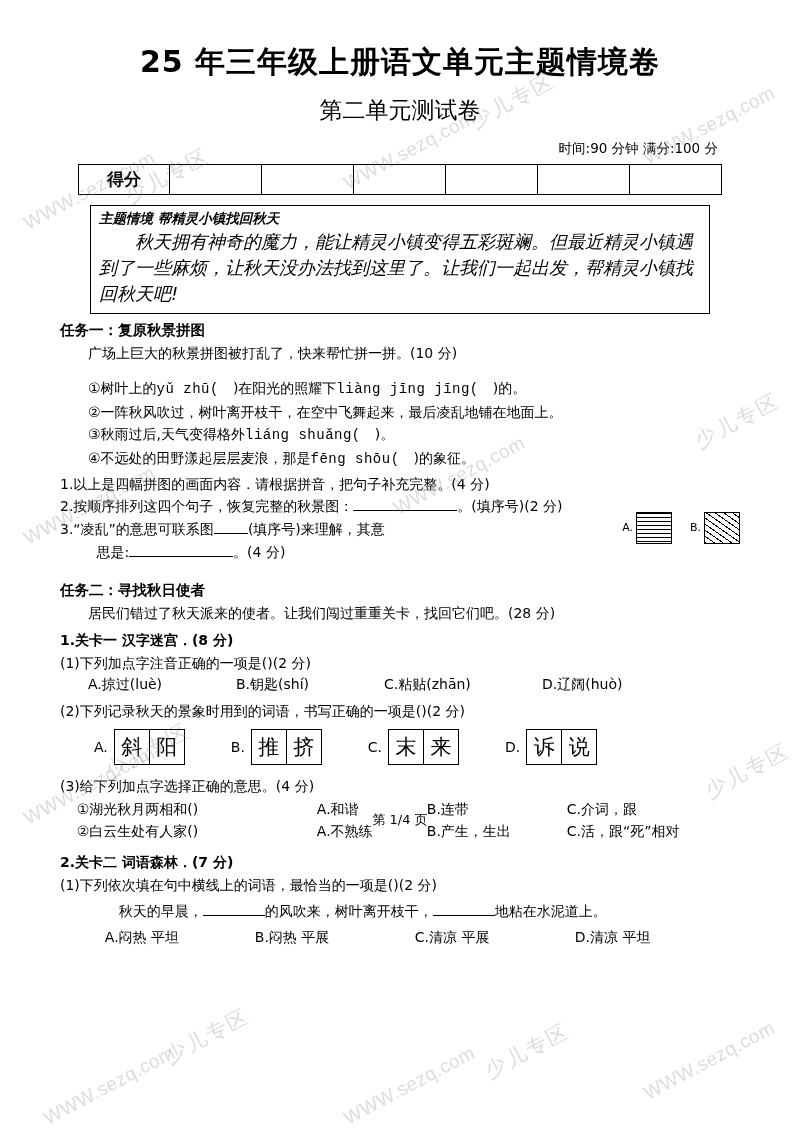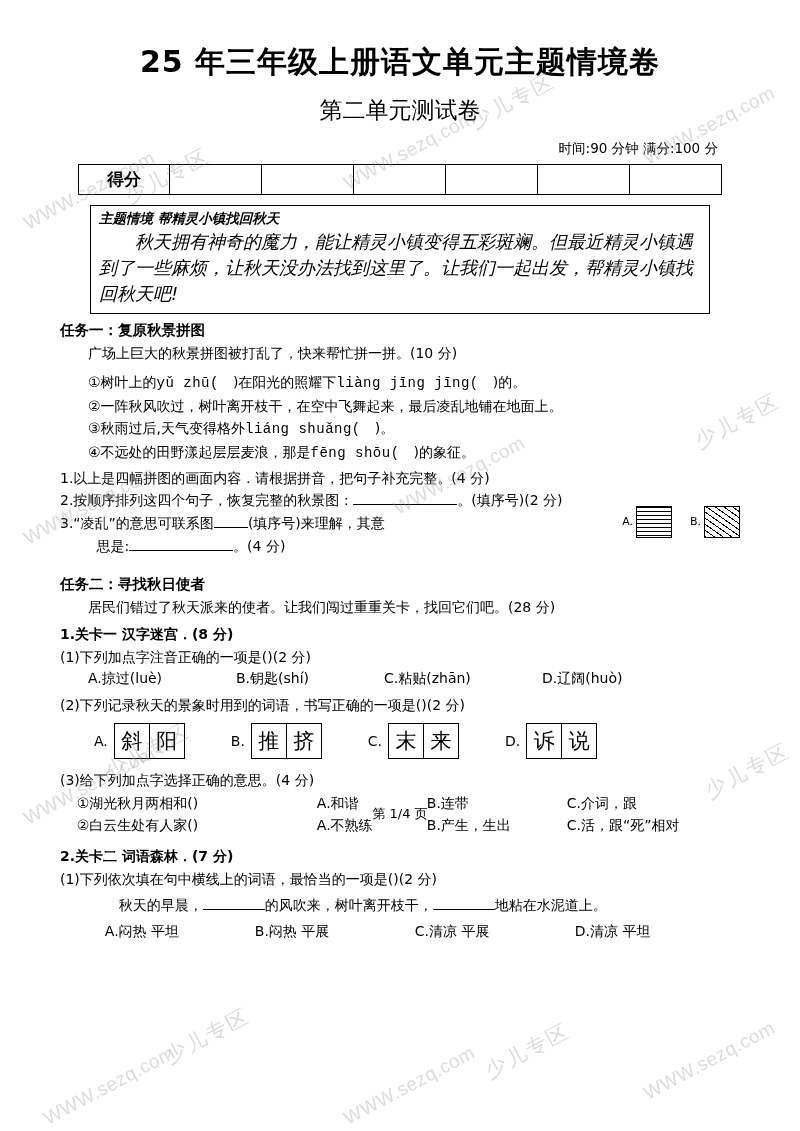--- a/index.html
+++ b/index.html
@@ -233,21 +233,21 @@
       </table>
 
     <div class="intro-box">
       <div class="intro-title">主题情境  帮精灵小镇找回秋天</div>
       <div class="intro-body">秋天拥有神奇的魔力，能让精灵小镇变得五彩斑斓。但最近精灵小镇遇到了一些麻烦，让秋天没办法找到这里了。让我们一起出发，帮精灵小镇找回秋天吧!</div>
     </div>
 
     <div class="task-head">任务一：复原秋景拼图</div>
     <div class="p ind1" style="margin-top:2px">广场上巨大的秋景拼图被打乱了，快来帮忙拼一拼。(10 分)</div>
 
-    <div class="p ind1" style="margin-top:6px">
+    <div class="p ind1" style="margin-top:12px">
       <span>①</span><span>树叶上的</span><span class="pin">yǔ zhū(</span><span>　)在阳光的照耀下</span><span class="pin">liàng jīng jīng(</span><span>　)的。</span>
     </div>
 
     <div class="p ind1">
       <span>②</span><span>一阵秋风吹过，树叶离开枝干，在空中飞舞起来，最后凌乱地铺在地面上。</span>
     </div>
 
     <div class="p ind1">
       <span>③</span><span>秋雨过后,天气变得格外</span><span class="pin">liáng shuǎng(</span><span>　)。</span>
     </div>

